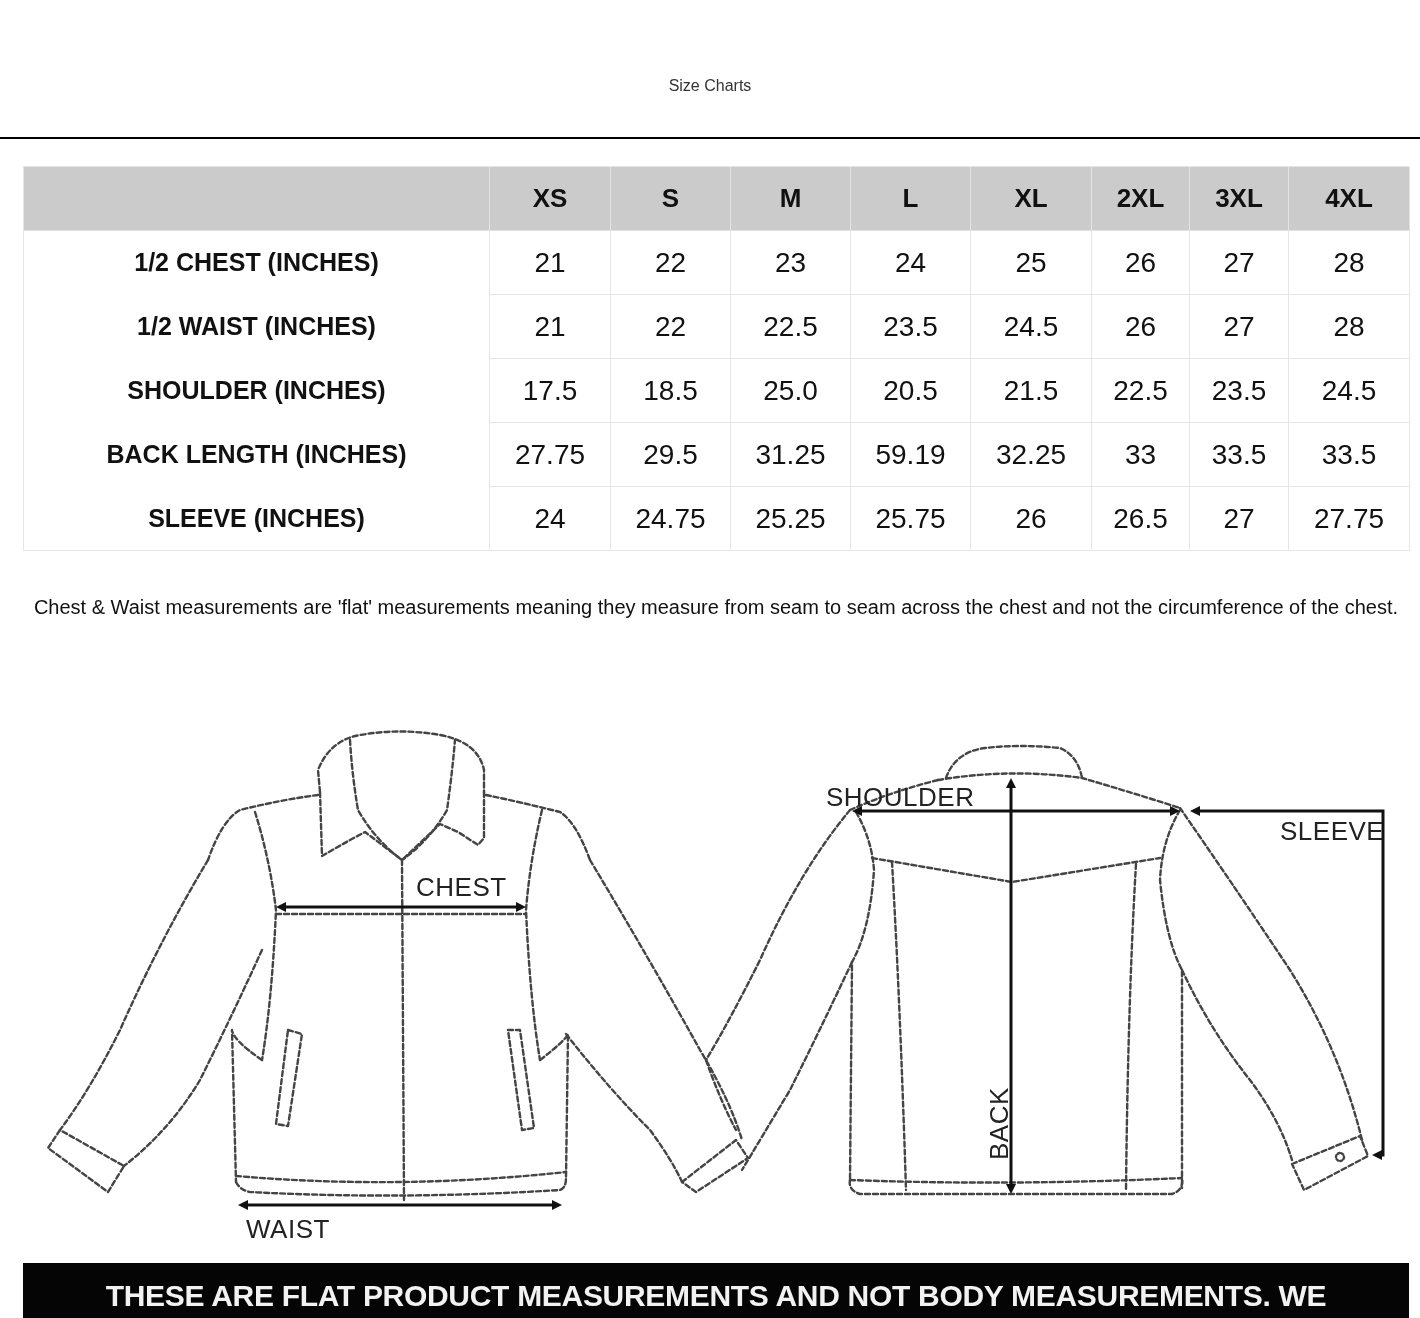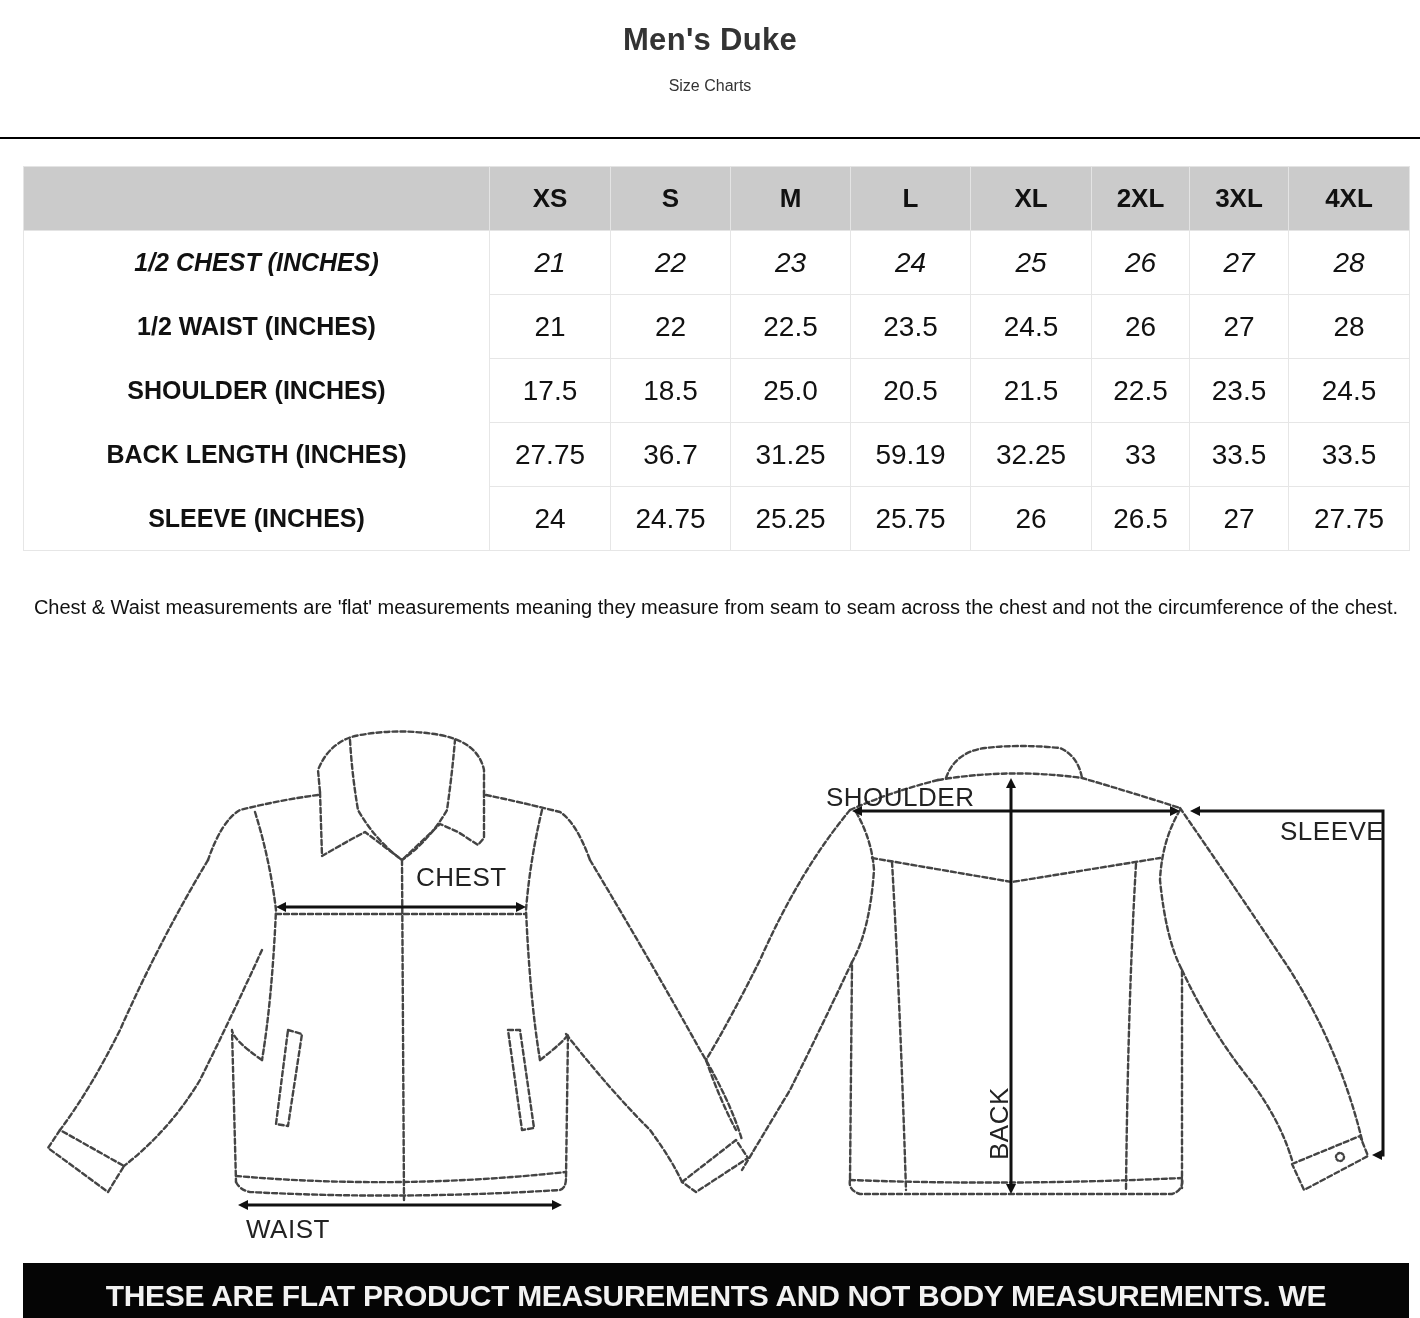--- a/index.html
+++ b/index.html
@@ -8,42 +8,41 @@
 
   .header { position: absolute; left: 0; top: 0; width: 1420px; height: 139px; border-bottom: 2px solid #000; }
   .title { position: absolute; top: 22px; width: 100%; text-align: center; font-size: 31px; font-weight: bold; color: #333; letter-spacing: 0.3px; }
   .subtitle { position: absolute; top: 77px; width: 100%; text-align: center; font-size: 16px; color: #333; }
 
   .size-table { position: absolute; left: 23px; top: 166px; width: 1386px; border-collapse: collapse; table-layout: fixed; padding-left: 39px; }
   .size-table th, .size-table td { border: 1px solid #e6e6e6; text-align: center; vertical-align: middle; height: 64px; }
   .size-table thead th { background: #cbcbcb; font-size: 26px; font-weight: bold; color: #111; border-color: #e4e4e4; }
   .size-table tbody td { font-size: 28px; color: #111; }
   .size-table tbody td.row-label { font-weight: bold; font-size: 25px; }
-  .size-table tbody tr:first-child td { border-top: none; font-style: italic; }
+  .size-table tbody tr:first-child td { border-top: none; }
   .size-table tbody td.row-label { border-bottom: none; border-top: none; }
   .size-table tbody tr:last-child td.row-label { border-bottom: 1px solid #e6e6e6; }
 
   .note { position: absolute; left: 20px; top: 583px; width: 1392px; text-align: center; font-size: 20px; line-height: 48px; color: #111; }
 
   .diagram { position: absolute; left: 0; top: 700px; width: 1420px; height: 560px; }
   .diagram svg { position: absolute; left: 0; top: 0; }
   .diagram .dash { fill: none; stroke: #444; stroke-width: 2.4; stroke-dasharray: 5 3; stroke-linejoin: round; stroke-linecap: round; }
   .diagram .arrow { fill: none; stroke: #111; stroke-width: 3; }
   .diagram .tip { fill: #111; }
   .lbl { position: absolute; font-size: 26px; color: #222; letter-spacing: 0.5px; }
   .lbl-back { transform: rotate(-90deg); transform-origin: left top; }
 
   .banner { position: absolute; left: 23px; top: 1263px; width: 1386px; height: 55px; background: #050505; overflow: hidden; }
   .banner span { display: block; text-align: center; color: #f2f2f2; font-size: 30px; font-weight: bold; line-height: 66px; letter-spacing: -0.3px; }
 </style>
 </head>
 <body>
 
 <div class="header">
-  <div class="title">Men's Duke</div>
   <div class="subtitle">Size Charts</div>
 </div>
 
 <table class="size-table">
   <colgroup>
     <col style="width:466px">
       <col style="width:121px">
       <col style="width:120px">
       <col style="width:120px">
       <col style="width:120px">
@@ -95,21 +94,21 @@
       <td>25.0</td>
       <td>20.5</td>
       <td>21.5</td>
       <td>22.5</td>
       <td>23.5</td>
       <td>24.5</td>
     </tr>
     <tr>
       <td class="row-label">BACK LENGTH (INCHES)</td>
       <td>27.75</td>
-      <td>36.7</td>
+      <td>29.5</td>
       <td>31.25</td>
       <td>59.19</td>
       <td>32.25</td>
       <td>33</td>
       <td>33.5</td>
       <td>33.5</td>
     </tr>
     <tr>
       <td class="row-label">SLEEVE (INCHES)</td>
       <td>24</td>
@@ -216,21 +215,21 @@
       <polygon class="tip" points="1011,494 1006,484 1016,484"></polygon>
     </g>
 
     <g>
       <polyline class="arrow" points="1196,111 1383,111 1383,455 1378,455"></polyline>
       <polygon class="tip" points="1190,111 1200,106 1200,116"></polygon>
       <polygon class="tip" points="1372,455 1382,450 1382,460"></polygon>
     </g>
   </svg>
 
-  <span class="lbl" style="left:416px; top:162px;text-align:right;">CHEST</span>
+  <span class="lbl" style="left:416px; top:172px;text-align:right;">CHEST</span>
   <span class="lbl" style="left:246px; top:514px;">WAIST</span>
   <span class="lbl" style="left:826px; top:82px;">SHOULDER</span>
   <span class="lbl" style="left:1280px; top:116px;text-align:right;">SLEEVE</span>
   <span class="lbl lbl-back" style="left:984px; top:460px;">BACK</span>
 </div>
 
 <div class="banner">
   <span>THESE ARE FLAT PRODUCT MEASUREMENTS AND NOT BODY MEASUREMENTS. WE</span>
 </div>
 

